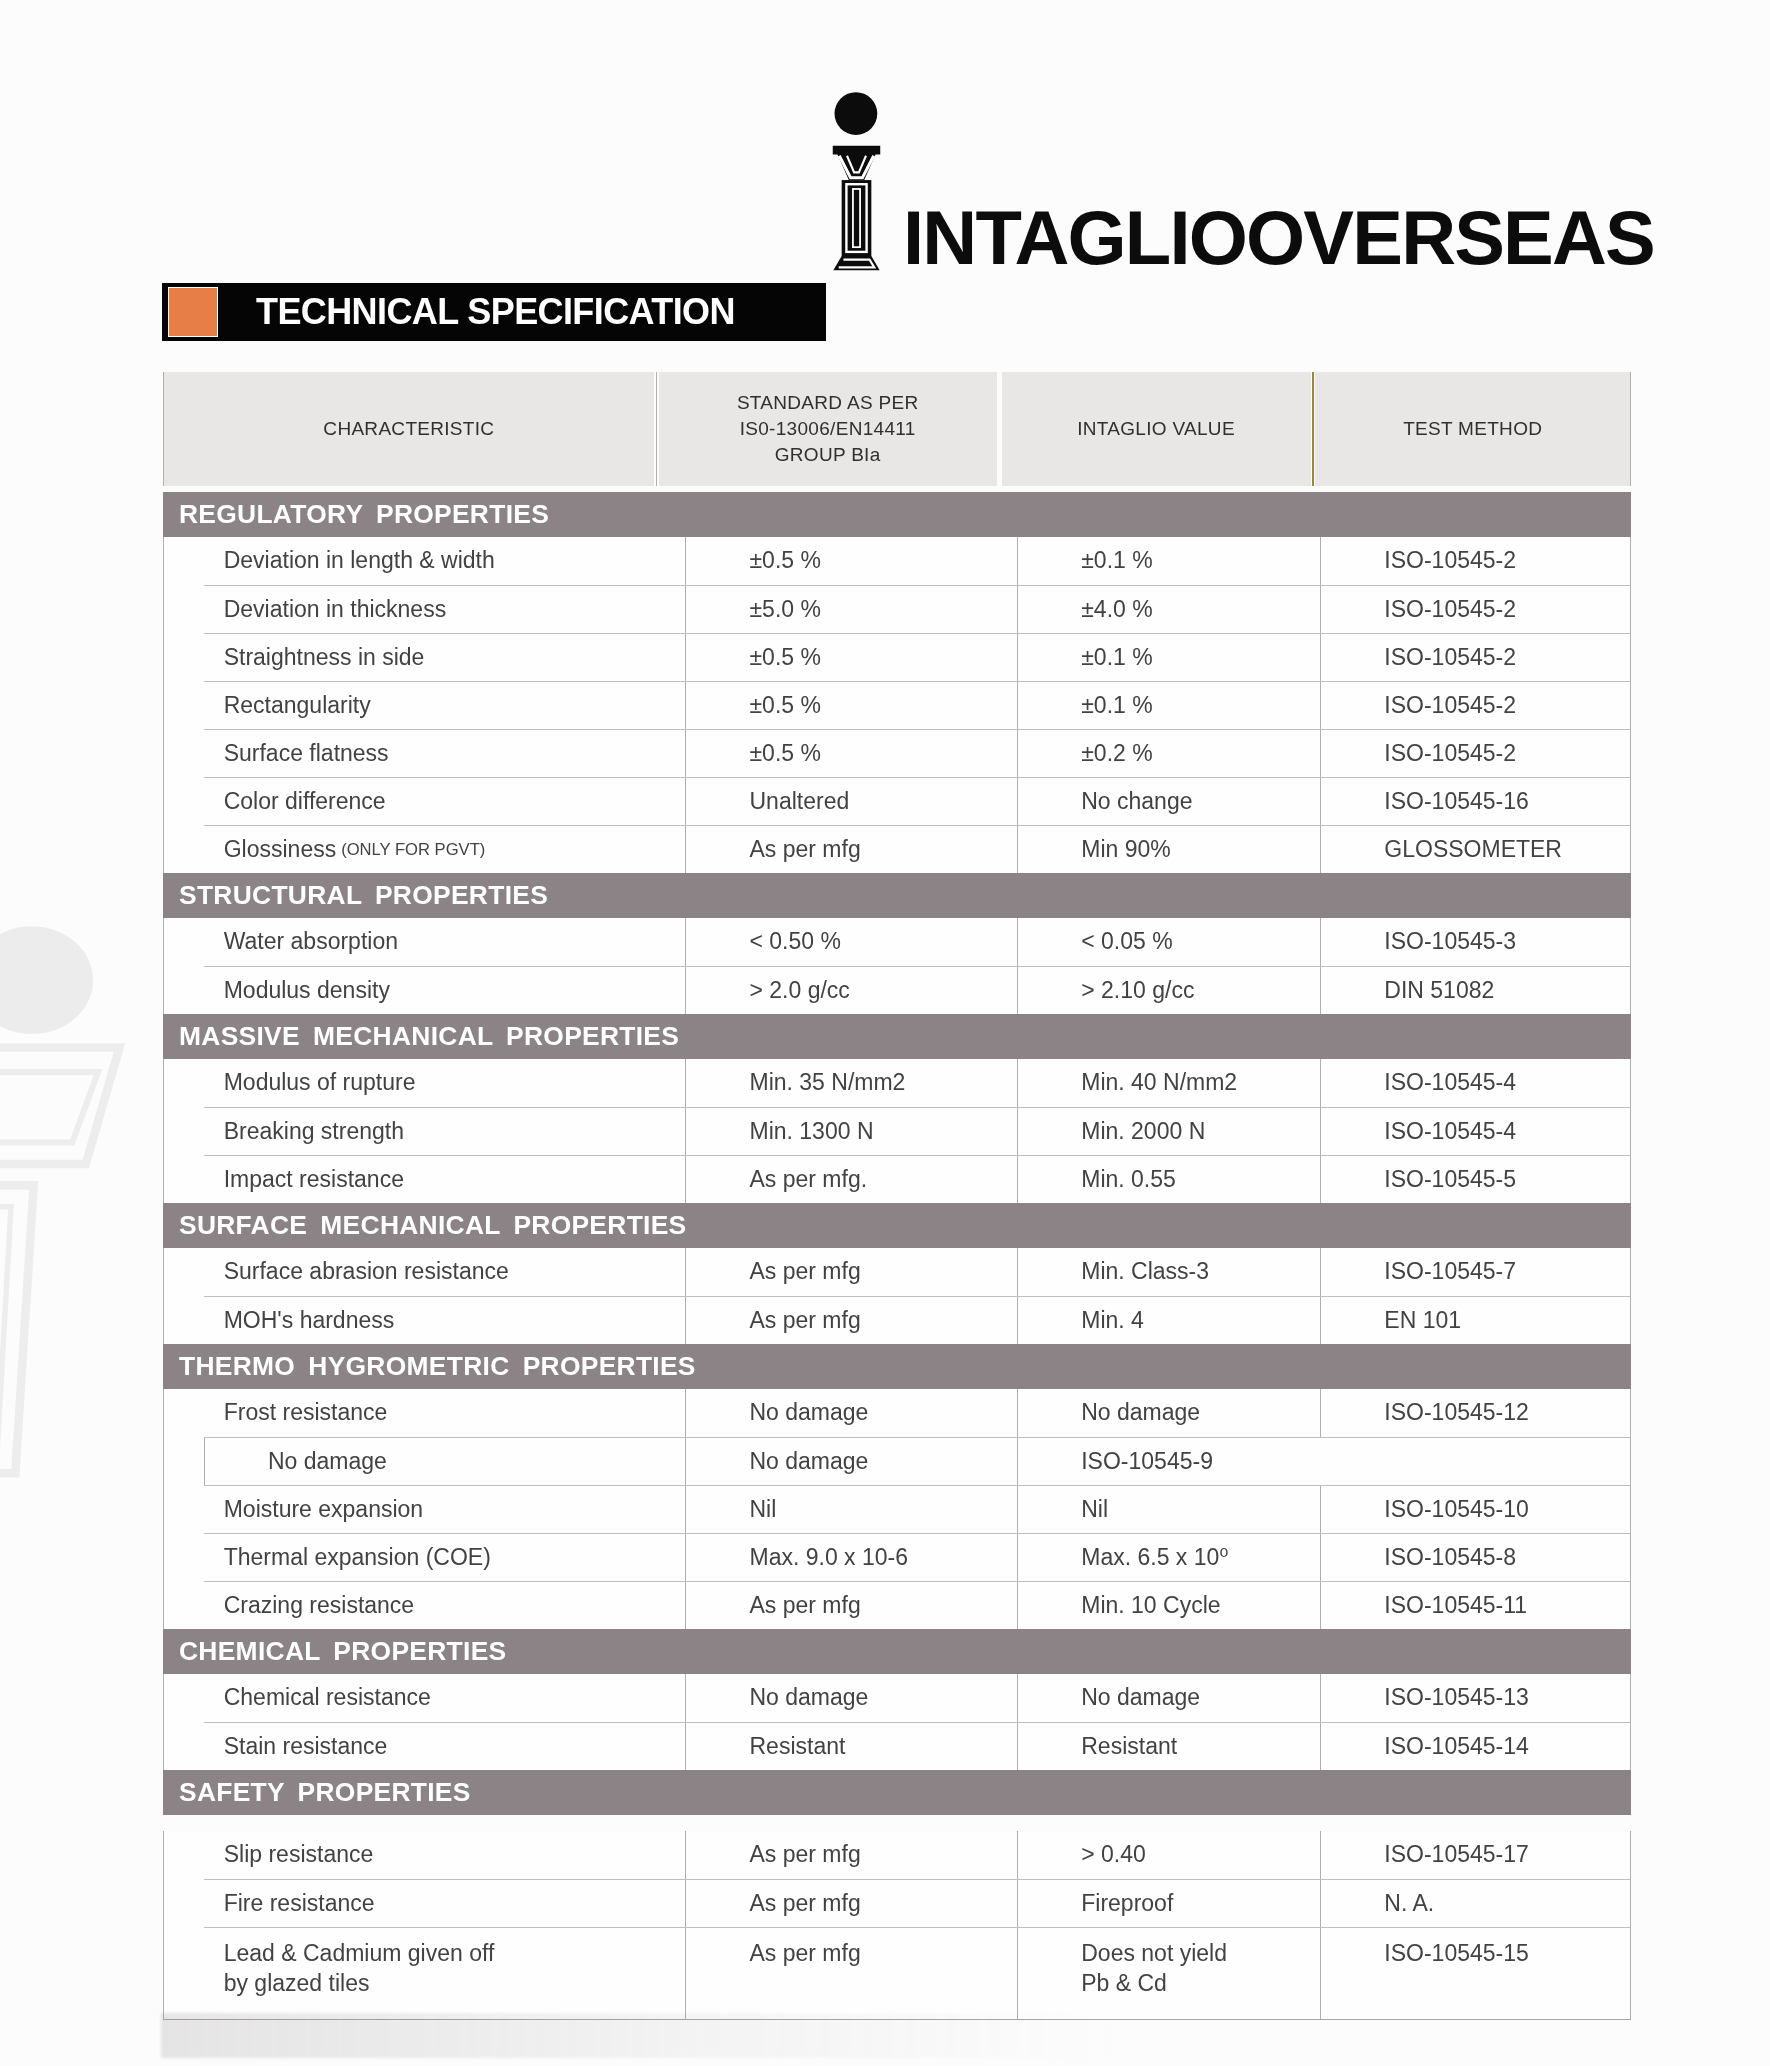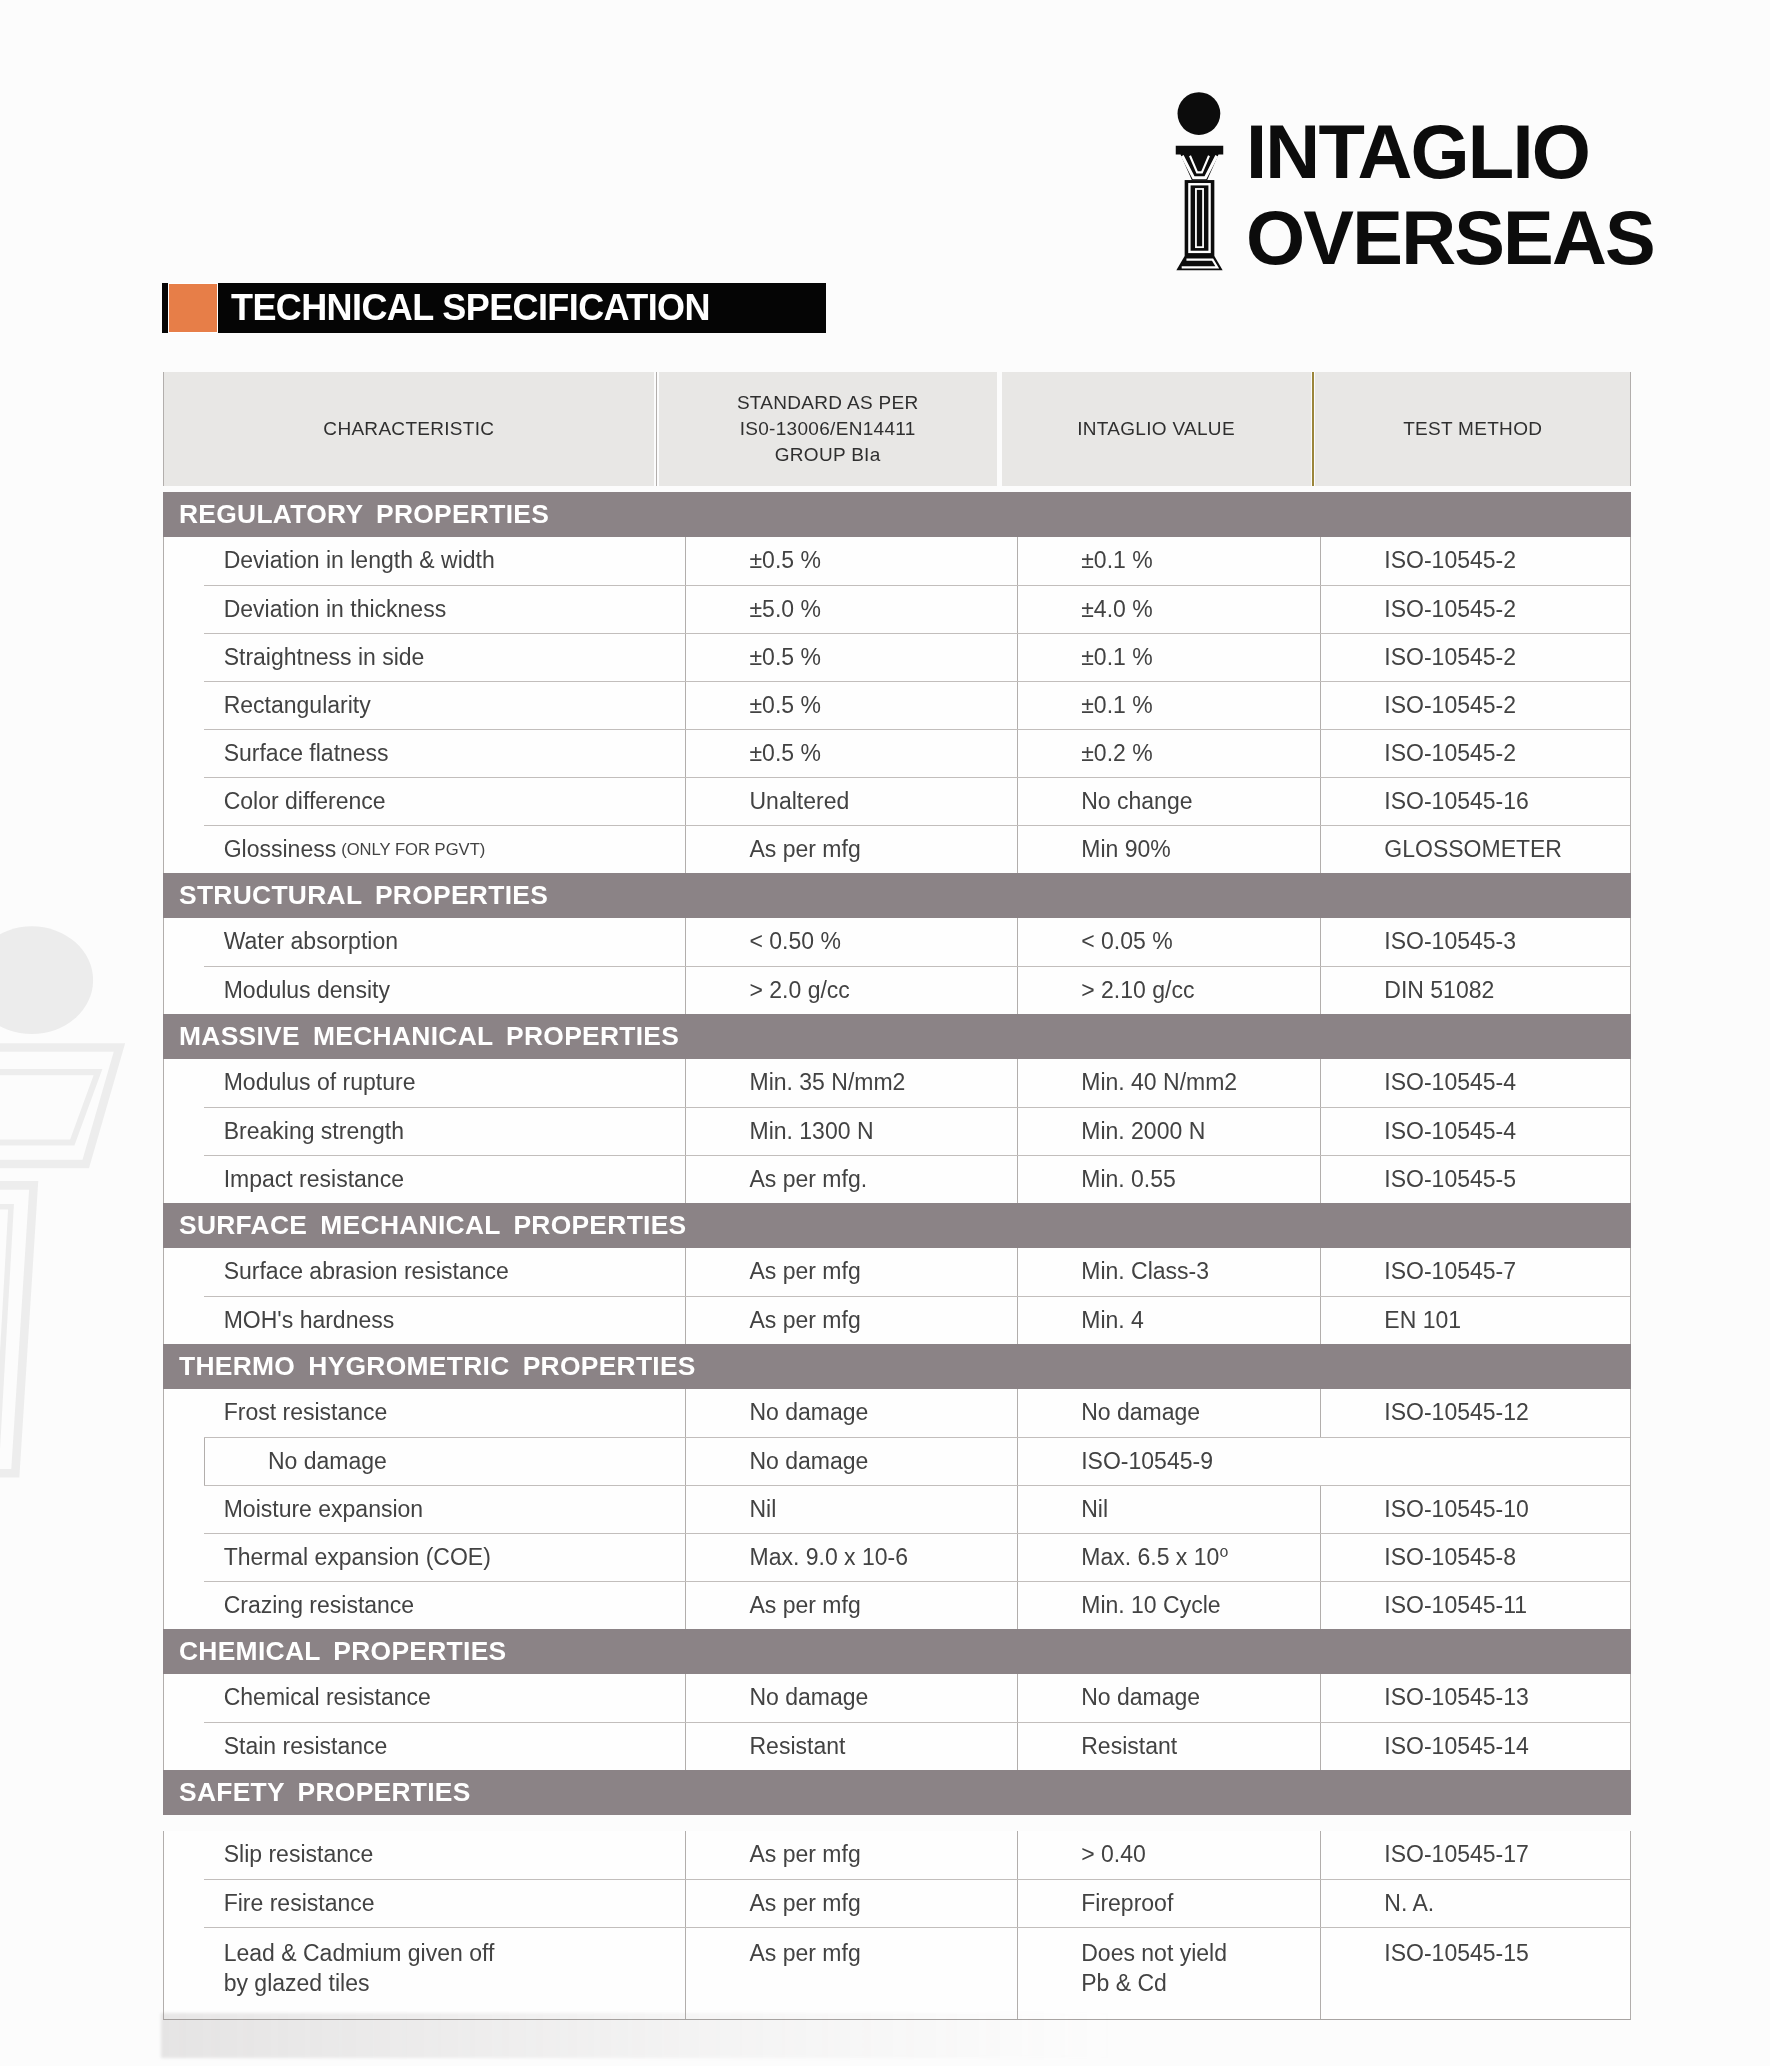--- a/index.html
+++ b/index.html
@@ -19,26 +19,26 @@
     background:#fcfcfc;
     font-family:"Liberation Sans","DejaVu Sans",sans-serif;
   }
 
   
   .watermark{position:absolute;left:0;top:922px;width:147px;height:584px;}
 
   
   .logo{position:absolute;top:91px;right:116px;display:flex;align-items:flex-end;gap:14.7px;}
   .logo-icon{width:63px;height:190px;flex:0 0 auto;}
-  .logo-text{display:flex;flex-direction:column;color:var(--black);
+  .logo-text{display:flex;flex-direction:row;color:var(--black);
     font-weight:700;font-size:76px;line-height:1.13;letter-spacing:-1.8px;}
 
   
-  .titlebar{position:absolute;left:162px;top:283px;width:664px;height:50px;
-    background:#050505;display:flex;align-items:center;}
+  .titlebar{position:absolute;left:162px;top:283px;width:664px;height:58px;
+    background:#050505;display:flex;align-items:center;gap:25px;}
   .title-accent{width:50px;height:50px;margin-left:5.5px;background:#e77e48;
     border:1.8px solid #ffffff;flex:0 0 auto;}
   .title-text{color:#ffffff;font-size:36px;font-weight:700;letter-spacing:-0.6px;
     margin-left:13.5px;white-space:nowrap;}
 
   
   .spec-table{position:absolute;left:163px;top:372px;width:1468px;}
   .thead{display:grid;grid-template-columns:807fr 556fr 508fr 519fr;column-gap:4.9px;
     height:114px;margin-bottom:6.1px;}
   .th{background:var(--headbg);display:flex;align-items:center;justify-content:center;

